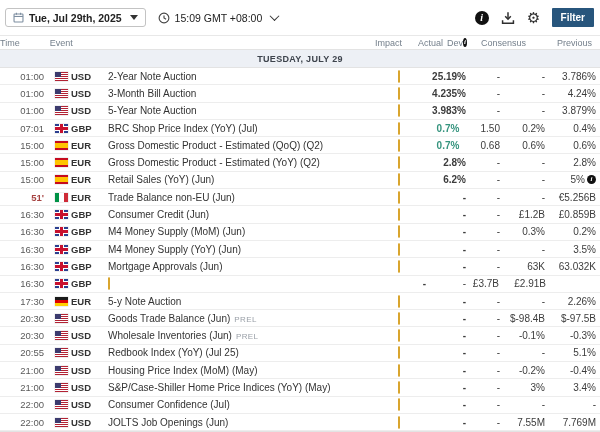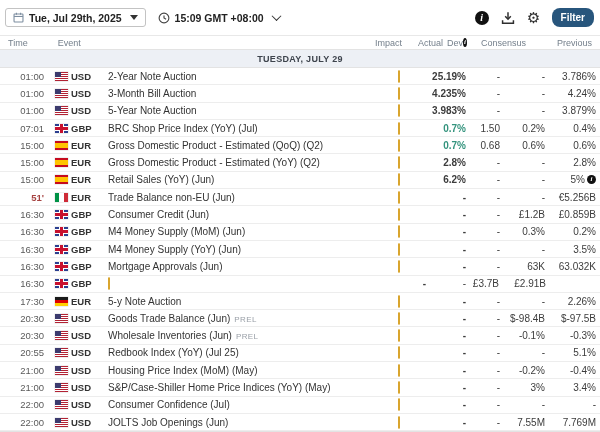--- a/index.html
+++ b/index.html
@@ -6,30 +6,30 @@
   html,body { width:600px; height:432px; }
   body { font-family: "Liberation Sans", sans-serif; background:#fff; color:#333; overflow:hidden; }
   .app { width:600px; height:432px; display:flex; flex-direction:column; }
 
   
   .toolbar { height:36px; display:flex; align-items:center; padding:0 6px 0 5px; border-bottom:1px solid #e8e8e8; background:#fff; flex:0 0 auto; }
   .datepicker { display:flex; align-items:center; gap:5px; border:1px solid #c3c3c3; border-radius:3px; padding:2px 7px; height:19px; cursor:pointer; background:#fff; }
   .datepicker-label { font-size:10.5px; font-weight:bold; color:#222; white-space:nowrap; }
   .caret-down { width:0; height:0; border-left:4px solid transparent; border-right:4px solid transparent; border-top:5px solid #333; margin-left:3px; }
   .clockgroup { display:flex; align-items:center; gap:5px; margin-left:12px; cursor:pointer; }
-  .clock-label { font-size:10.5px; font-weight:bold; color:#222; white-space:nowrap;text-align:right; }
+  .clock-label { font-size:10.5px; font-weight:normal; color:#222; white-space:nowrap;text-align:right; }
   .chevron-down { width:7px; height:7px; border-right:1.6px solid #333; border-bottom:1.6px solid #333; transform:rotate(45deg) translate(-1px,-1px); margin-left:4px; }
   .spacer { flex:1; }
   .icon-btn { display:flex; align-items:center; justify-content:center; width:20px; height:20px; margin-left:6px; cursor:pointer; }
   .info-circle { width:14px; height:14px; border-radius:50%; background:#111; color:#fff; font-size:10px; font-weight:bold; font-family:"Liberation Serif",serif; font-style:italic; display:flex; align-items:center; justify-content:center; line-height:1; }
-  .filter-btn { margin-left:8px; background:#27557C; color:#fff; font-size:10px; font-weight:bold; border:none; border-radius:8px; padding:4px 9px; cursor:pointer; }
+  .filter-btn { margin-left:8px; background:#27557C; color:#fff; font-size:10px; font-weight:bold; border:none; border-radius:1px; padding:4px 9px; cursor:pointer; }
 
   
   .table-head { height:14px; flex:0 0 auto; display:flex; align-items:center; font-size:9px; color:#75808c; background:#fff; border-bottom:1px solid #e3e3e3; }
-  .th-time { margin-left:8px; }
+  .th-time { }
   .th-event { margin-left:30px; }
   .head-right { margin-left:auto; display:flex; align-items:center; }
   .th-impact { width:40px; padding-left:8px; text-align:left; }
   .th-actual { width:40px; text-align:right; padding-right:4px; }
   .th-dev { width:34px; text-align:right; padding-right:14px; display:flex; justify-content:center; align-items:center; gap:0; }
   .th-cons { width:46px; text-align:right; padding-right:5px; }
   .th-prev { width:73px; text-align:right; padding-right:8px; }
   .mini-info { width:9px; height:9px; border-radius:50%; background:#111; color:#fff; font-size:7px; font-weight:bold; font-family:"Liberation Serif",serif; font-style:italic; display:inline-flex; align-items:center; justify-content:center; line-height:1; }
 
   
@@ -43,21 +43,21 @@
   .c-ccy { display:flex; align-items:center; gap:3px; padding-left:7px; }
   .ccy-code { font-weight:bold; font-size:9.5px; color:#333; }
   .c-event { padding-left:8px; color:#333; white-space:nowrap; overflow:hidden; text-overflow:ellipsis; }
   .prel-tag { color:#9aa0a8; font-size:8px; margin-left:4px; letter-spacing:.4px; }
   .c-impact { padding-left:8px; }
   .impact-bar { width:24px; height:9px; border:1px solid #D9A52E; border-radius:2px; background:#fffdf6; overflow:hidden; }
   .impact-fill { height:100%; }
   .impact-fill.low { width:36%; background:#F0C465; }
   .impact-fill.medium { width:68%; background:#E8830D; }
   .c-actual { text-align:right; padding-right:4px; font-weight:bold; color:#3c3c3c; }
-  .c-actual.val-green { color:#35947E; }
+  .c-actual.val-green { color:#35947E;text-align:center; }
   .c-dev { text-align:right; padding-right:4px; color:#3c3c3c; }
   .c-cons { text-align:right; padding-right:5px; color:#3c3c3c; display:flex; justify-content:flex-end; align-items:center; gap:2px; }
   .c-prev { text-align:right; padding-right:4px; color:#3c3c3c; display:flex; justify-content:flex-end; align-items:center; gap:2px; }
 
   
   .flag { width:13px; height:9px; display:inline-block; flex:0 0 auto; position:relative; box-shadow:0 0 0 0.5px rgba(0,0,0,.12); }
   .flag-us { background:linear-gradient(to bottom,#B22234 0 11%,#fff 11% 22%,#B22234 22% 33%,#fff 33% 44%,#B22234 44% 55%,#fff 55% 66%,#B22234 66% 77%,#fff 77% 88%,#B22234 88%); }
   .flag-us::after { content:""; position:absolute; left:0; top:0; width:6px; height:5px; background:#3C3B6E; }
   .flag-gb { background-color:#2B3F90;
     background-image:

